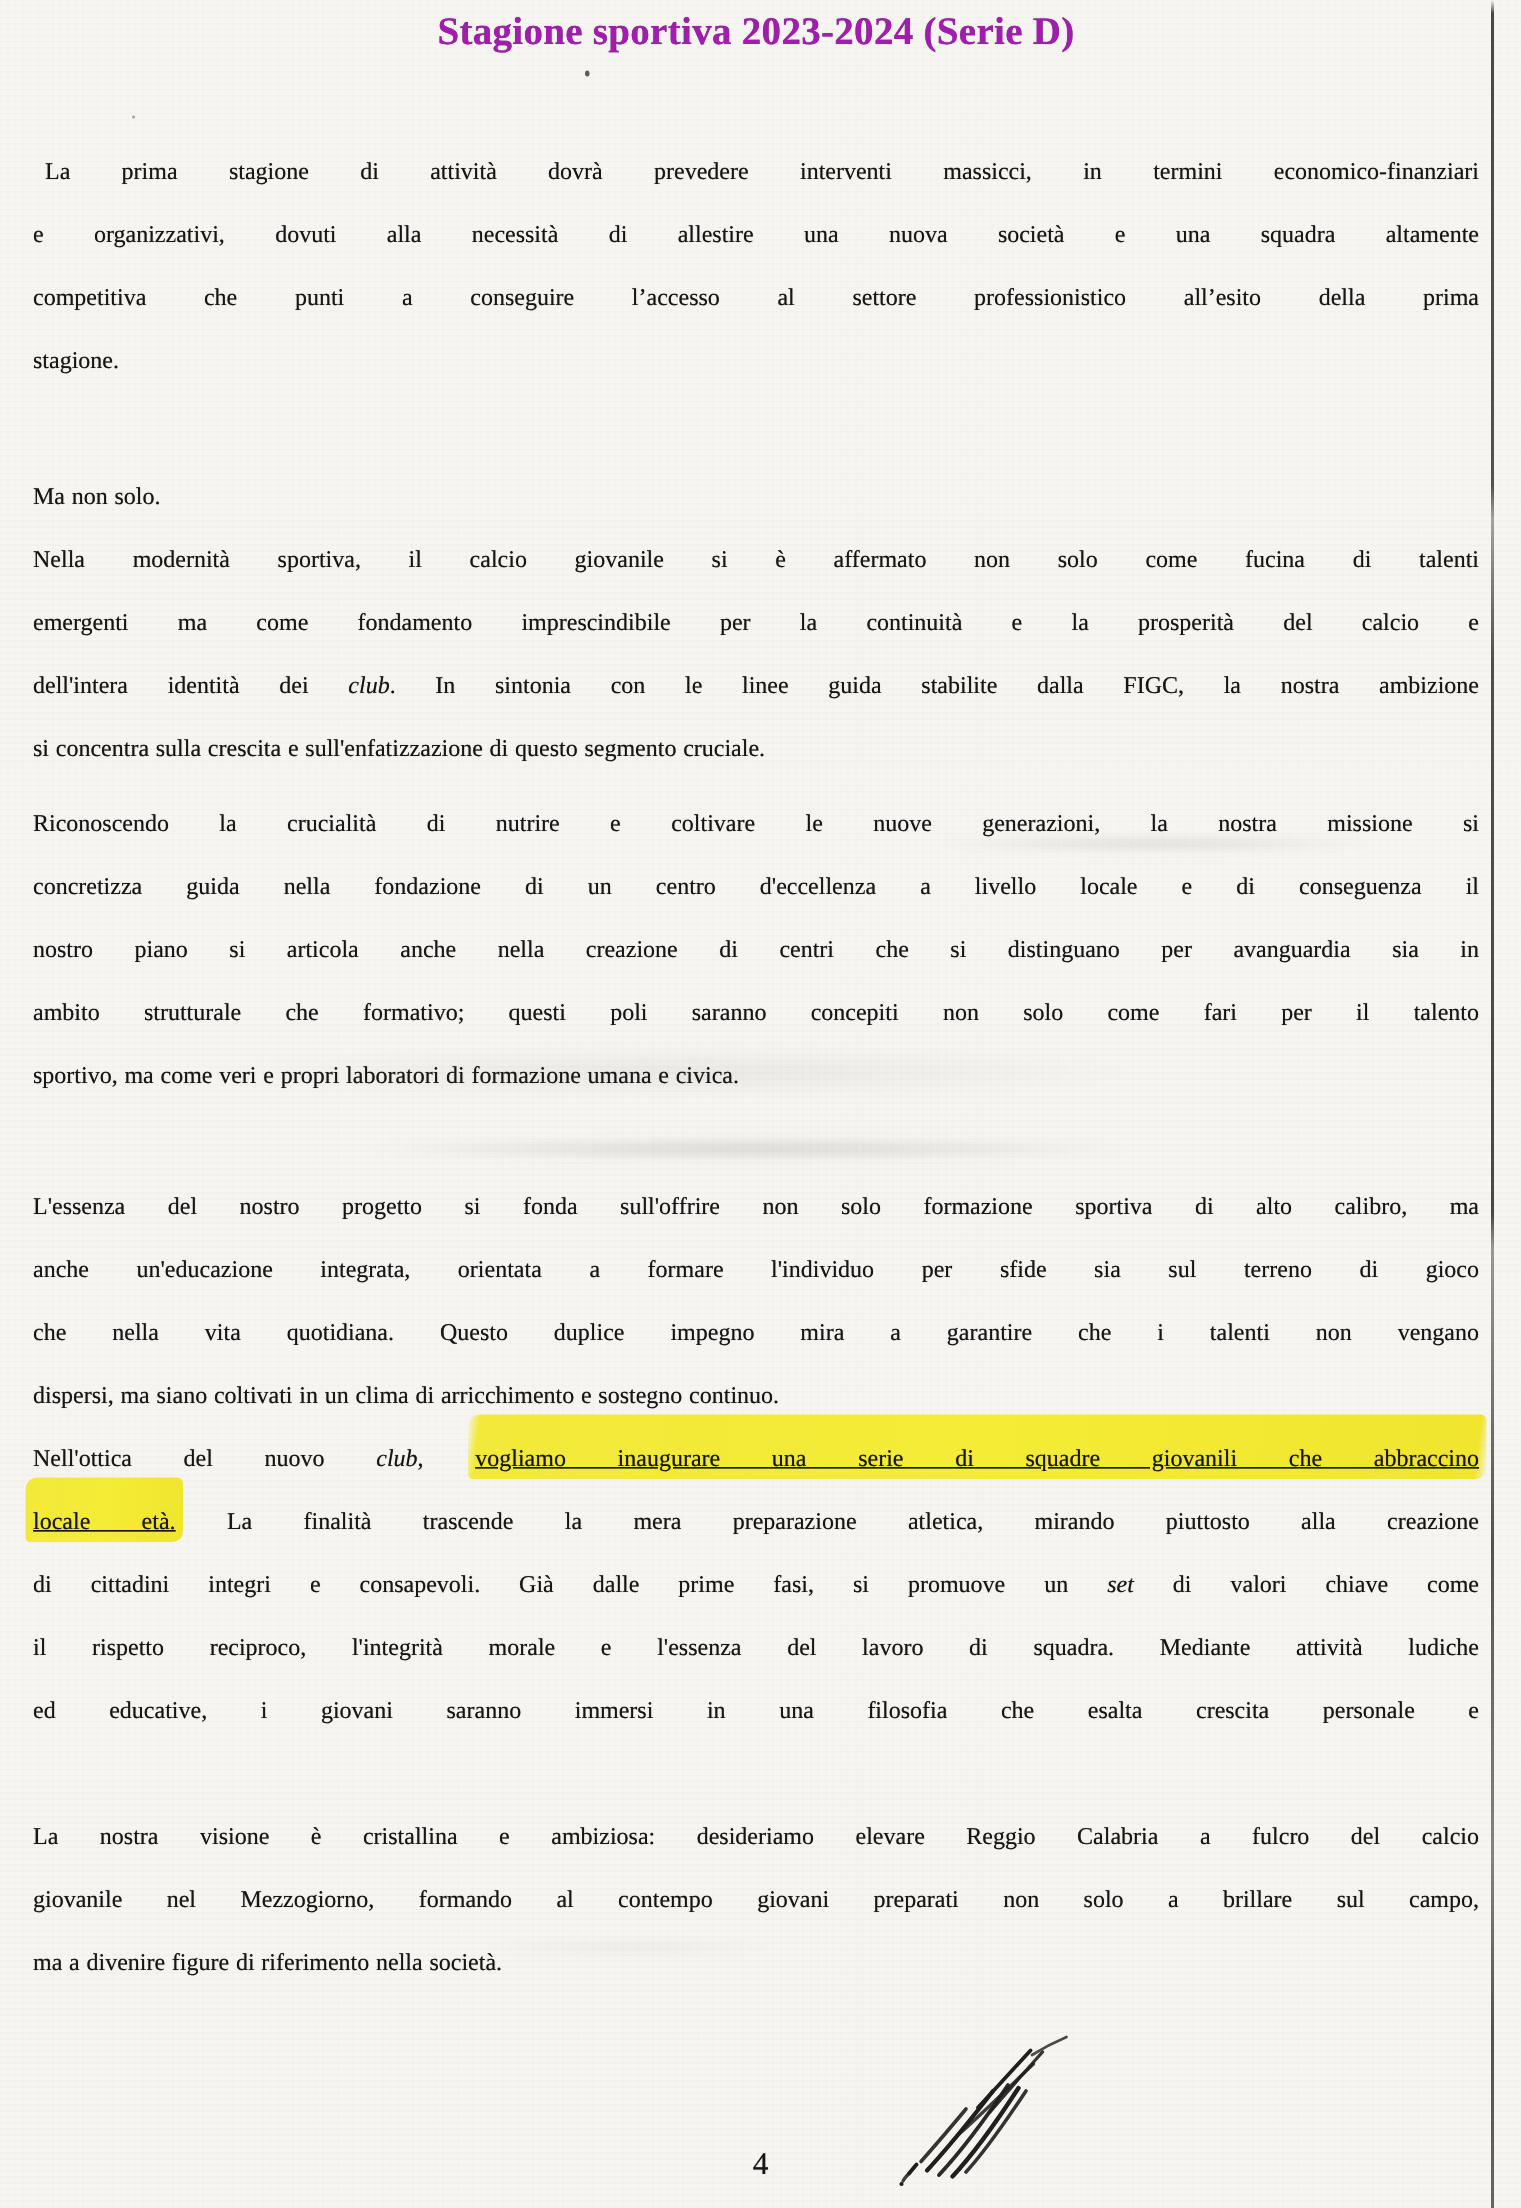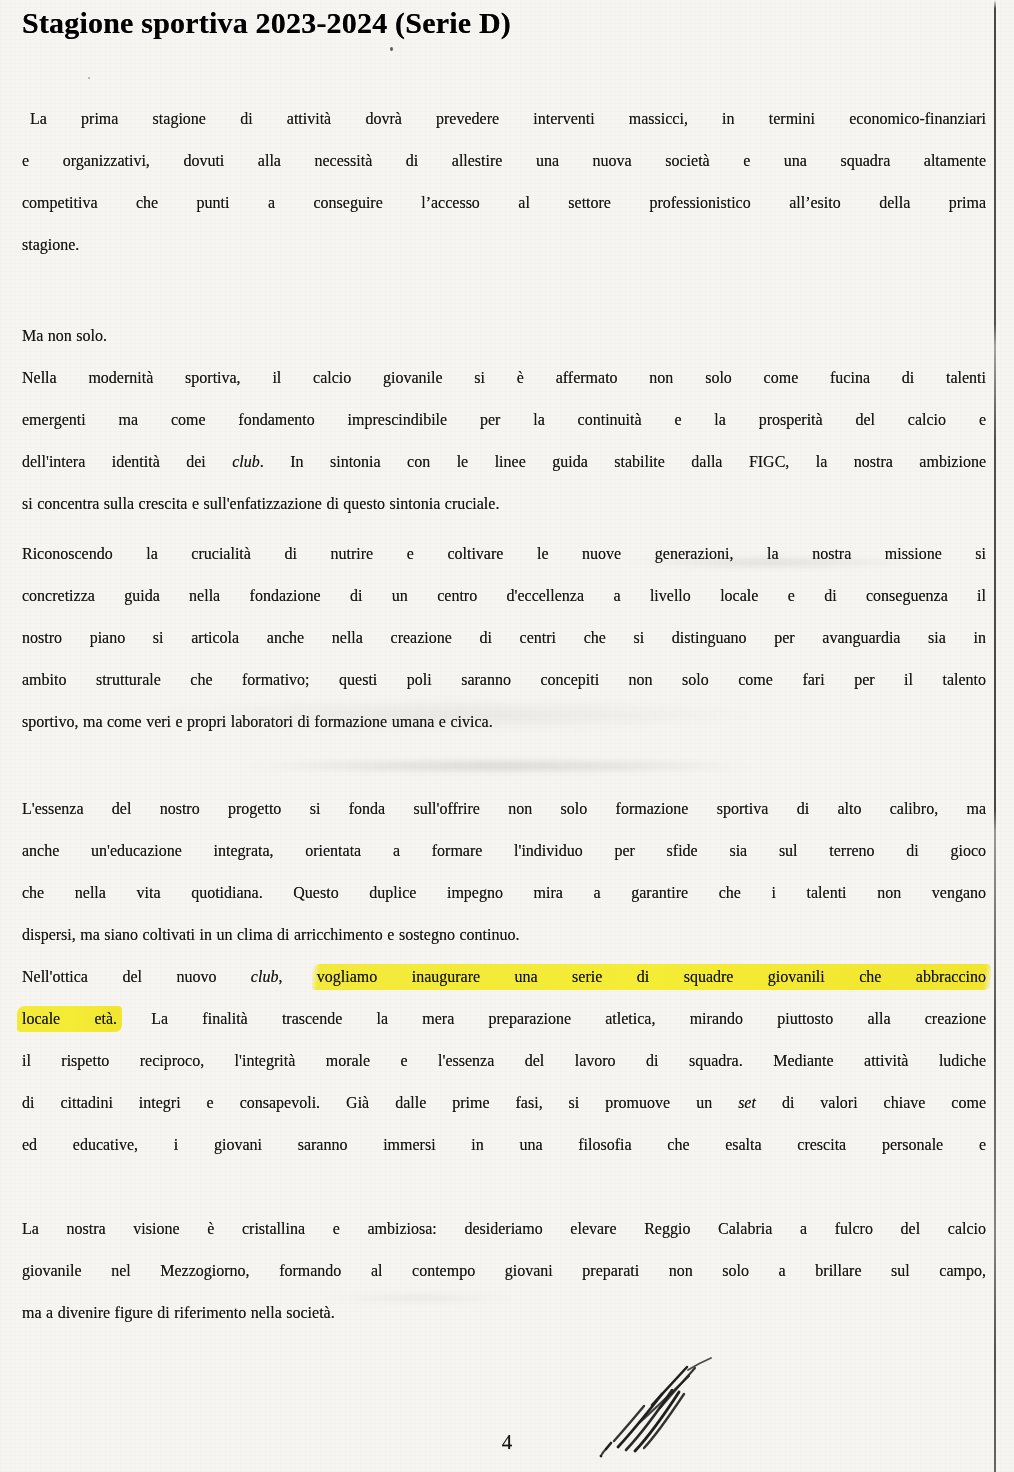--- a/index.html
+++ b/index.html
@@ -20,24 +20,25 @@
       repeating-linear-gradient(90deg, rgba(60,60,55,0.012) 0 1px, transparent 1px 5px);
     pointer-events: none;
   }
   .page {
     position: relative;
     padding: 6px 28px 0 22px;
     height: 100%;
     box-sizing: border-box;
   }
   .doc-title {
+    text-align: center;
     font-weight: bold;
-    font-size: 30px;
+    font-size: 26px;
     letter-spacing: 0.2px;
-    color: #000000;
+    color: #a21caf;
     text-shadow: 0 0 0.5px rgba(0,0,0,0.65);
   }
   .para { margin: 0; }
   .line {
     font-size: 16px;
     line-height: 42px;
     text-align: justify;
     text-align-last: justify;
     text-shadow: 0 0 0.5px rgba(10,10,10,0.6);
     word-spacing: 0.5px;
@@ -48,24 +49,25 @@
   [data-name="paragraph-p2"] { margin-top: 49px; }
   [data-name="paragraph-p3"] { margin-top: 0; }
   [data-name="paragraph-p4"] { margin-top: 8px; }
   [data-name="paragraph-p5"] { margin-top: 45px; }
   [data-name="paragraph-p6"] { margin-top: 0; }
   [data-name="paragraph-p7"] { margin-top: 42px; }
   span.i { font-style: italic; }
   span.hl {
     background: linear-gradient(97deg,
       rgba(243,233,52,0) 0%, #f2e93a 1.2%, #f5ec36 50%, #f1e52e 98.8%, rgba(243,233,52,0) 100%);
-    padding: 4px 5px 5px 5px;
+    padding: 21px 5px 5px 5px;
     margin: -4px -5px -5px -5px;
     border-radius: 8px 4px 7px 3px;
     box-decoration-break: clone;
+    text-decoration: underline;
   }
   .scan-margin-line {
     position: absolute;
     left: 994px; top: 0;
     width: 2px; height: 1472px;
     background: linear-gradient(to bottom,
       rgba(42,42,40,0.0) 0%,
       rgba(42,42,40,0.85) 0.6%,
       rgba(42,42,40,0.8) 22%,
       rgba(42,42,40,0.4) 23.5%,
@@ -125,40 +127,40 @@
         <div class="line" data-name="text-line"><span data-name="text-segment">competitiva che punti a conseguire l’accesso al settore professionistico all’esito della prima</span></div>
         <div class="line last" data-name="text-line"><span data-name="text-segment">stagione.</span></div>
       </div>
       <div class="para" data-name="paragraph-p2">
         <div class="line last" data-name="text-line"><span data-name="text-segment">Ma non solo.</span></div>
       </div>
       <div class="para" data-name="paragraph-p3">
         <div class="line" data-name="text-line"><span data-name="text-segment">Nella modernità sportiva, il calcio giovanile si è affermato non solo come fucina di talenti</span></div>
         <div class="line" data-name="text-line"><span data-name="text-segment">emergenti ma come fondamento imprescindibile per la continuità e la prosperità del calcio e</span></div>
         <div class="line" data-name="text-line"><span data-name="text-segment">dell'intera identità dei </span><span class="i" data-name="italic-text">club</span><span data-name="text-segment">. In sintonia con le linee guida stabilite dalla FIGC, la nostra ambizione</span></div>
-        <div class="line last" data-name="text-line"><span data-name="text-segment">si concentra sulla crescita e sull'enfatizzazione di questo sintonia cruciale.</span></div>
+        <div class="line last" data-name="text-line"><span data-name="text-segment">si concentra sulla crescita e sull'enfatizzazione di questo segmento cruciale.</span></div>
       </div>
       <div class="para" data-name="paragraph-p4">
         <div class="line" data-name="text-line"><span data-name="text-segment">Riconoscendo la crucialità di nutrire e coltivare le nuove generazioni, la nostra missione si</span></div>
         <div class="line" data-name="text-line"><span data-name="text-segment">concretizza guida nella fondazione di un centro d'eccellenza a livello locale e di conseguenza il</span></div>
         <div class="line" data-name="text-line"><span data-name="text-segment">nostro piano si articola anche nella creazione di centri che si distinguano per avanguardia sia in</span></div>
         <div class="line" data-name="text-line"><span data-name="text-segment">ambito strutturale che formativo; questi poli saranno concepiti non solo come fari per il talento</span></div>
         <div class="line last" data-name="text-line"><span data-name="text-segment">sportivo, ma come veri e propri laboratori di formazione umana e civica.</span></div>
       </div>
       <div class="para" data-name="paragraph-p5">
         <div class="line" data-name="text-line"><span data-name="text-segment">L'essenza del nostro progetto si fonda sull'offrire non solo formazione sportiva di alto calibro, ma</span></div>
         <div class="line" data-name="text-line"><span data-name="text-segment">anche un'educazione integrata, orientata a formare l'individuo per sfide sia sul terreno di gioco</span></div>
         <div class="line" data-name="text-line"><span data-name="text-segment">che nella vita quotidiana. Questo duplice impegno mira a garantire che i talenti non vengano</span></div>
         <div class="line last" data-name="text-line"><span data-name="text-segment">dispersi, ma siano coltivati in un clima di arricchimento e sostegno continuo.</span></div>
       </div>
       <div class="para" data-name="paragraph-p6">
         <div class="line" data-name="text-line"><span data-name="text-segment">Nell'ottica del nuovo </span><span class="i" data-name="italic-text">club</span><span data-name="text-segment">, </span><span class="hl" data-name="highlighted-text">vogliamo inaugurare una serie di squadre giovanili che abbraccino</span></div>
         <div class="line" data-name="text-line"><span class="hl" data-name="highlighted-text">locale età.</span><span data-name="text-segment"> La finalità trascende la mera preparazione atletica, mirando piuttosto alla creazione</span></div>
+        <div class="line" data-name="text-line"><span data-name="text-segment">di cittadini integri e consapevoli. Già dalle prime fasi, si promuove un </span><span class="i" data-name="italic-text">set</span><span data-name="text-segment"> di valori chiave come</span></div>
         <div class="line" data-name="text-line"><span data-name="text-segment">il rispetto reciproco, l'integrità morale e l'essenza del lavoro di squadra. Mediante attività ludiche</span></div>
-        <div class="line" data-name="text-line"><span data-name="text-segment">di cittadini integri e consapevoli. Già dalle prime fasi, si promuove un </span><span class="i" data-name="italic-text">set</span><span data-name="text-segment"> di valori chiave come</span></div>
         <div class="line" data-name="text-line"><span data-name="text-segment">ed educative, i giovani saranno immersi in una filosofia che esalta crescita personale e</span></div>
       </div>
       <div class="para" data-name="paragraph-p7">
         <div class="line" data-name="text-line"><span data-name="text-segment">La nostra visione è cristallina e ambiziosa: desideriamo elevare Reggio Calabria a fulcro del calcio</span></div>
         <div class="line" data-name="text-line"><span data-name="text-segment">giovanile nel Mezzogiorno, formando al contempo giovani preparati non solo a brillare sul campo,</span></div>
         <div class="line last" data-name="text-line"><span data-name="text-segment">ma a divenire figure di riferimento nella società.</span></div>
       </div>
     </div>
 
   <div class="page-number" data-name="page-number">4</div>

